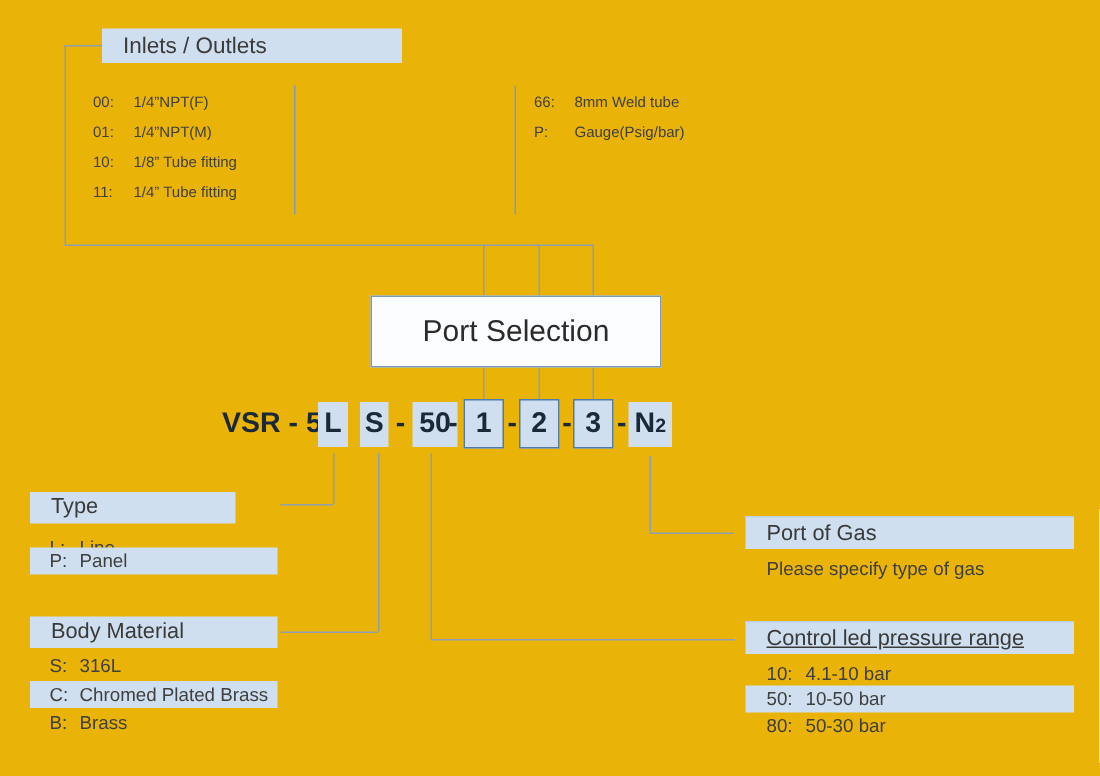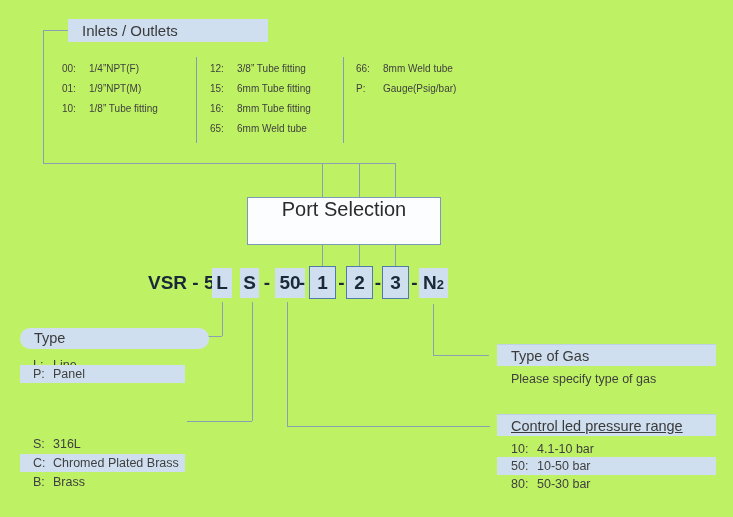--- a/index.html
+++ b/index.html
@@ -1,45 +1,45 @@
 <!DOCTYPE html>
 <html><head>
 <meta charset="utf-8">
 <style>
   html,body{margin:0;padding:0;background:#ffffff;}
   #canvas{
-    position:relative;width:733px;height:517px;background:#bef264;overflow:hidden;
+    position:relative;width:733px;height:517px;background:#eab308;overflow:hidden;
     font-family:"Liberation Sans","DejaVu Sans",sans-serif;color:#3f3f3f;
   }
   
   .vline{position:absolute;width:1px;background:#8d9fb2;}
   .hline{position:absolute;height:1px;background:#8d9fb2;}
   .divider{position:absolute;width:1px;background:#7f9cba;}
   
   .bar{position:absolute;background:#cfdfef;color:#3a3a3a;box-sizing:border-box;
        font-size:14.5px;padding-left:14px;}
   #inlets-bar{left:68px;top:19px;width:200px;height:23px;line-height:23px;font-size:15px;}
-  #type-bar{left:20px;top:328px;width:189px;height:21px;line-height:21px;border-radius:10px;}
+  #type-bar{left:20px;top:328px;width:137px;height:21px;line-height:21px;}
   #body-bar{left:20px;top:411px;width:165px;height:21px;line-height:21px;}
   #gas-bar{left:497px;top:344px;width:219px;height:22px;line-height:22px;border-top:1px solid #bdd2e7;}
   #pressure-bar{left:497px;top:414px;width:219px;height:22px;line-height:22px;border-top:1px solid #bdd2e7;text-decoration:underline;}
   
   .tcol{position:absolute;font-size:10px;line-height:20px;white-space:nowrap;}
   .trow .code{display:inline-block;width:27px;}
   
   .opt-row{position:absolute;height:18px;line-height:18px;font-size:12.5px;
            padding-left:13px;box-sizing:border-box;white-space:nowrap;}
   .opt-row .code{display:inline-block;min-width:20px;}
   .opt-wide .code{min-width:26px;}
   .hlrow{background:#cfdfef;}
   .note{position:absolute;font-size:12.5px;color:#3f3f3f;white-space:nowrap;}
   
   #port-box{position:absolute;left:247px;top:197px;width:192px;height:46px;
             background:#fcfdfe;border:1px solid #7b9ab8;display:flex;
-            align-items:flex-start;justify-content:center;font-size:20px;color:#2b2b2b;}
+            align-items:center;justify-content:center;font-size:20px;color:#2b2b2b;}
   
   .pn{position:absolute;font-weight:bold;font-size:19px;color:#1a2838;
       line-height:30px;white-space:nowrap;}
   .pn-hl{background:#cfdfef;text-align:center;height:30px;}
   .pn-box{background:#cfdfef;border:1px solid #4e7ba7;text-align:center;
           height:33px;line-height:31px;box-sizing:border-box;}
   .pn-dash{text-align:center;}
   .pn-sub{font-size:13px;}
 </style>
 </head>
@@ -54,30 +54,25 @@
   <div class="hline" style="left:43px;top:163px;width:353px"></div>
   <div class="vline" style="left:322px;top:163px;height:34px"></div>
   <div class="vline" style="left:359px;top:163px;height:34px"></div>
   <div class="vline" style="left:395px;top:163px;height:34px"></div>
   <div class="vline" style="left:322px;top:243px;height:24px"></div>
   <div class="vline" style="left:359px;top:243px;height:24px"></div>
   <div class="vline" style="left:395px;top:243px;height:24px"></div>
 
   <div class="tcol" style="left:62px;top:59px">
     <div class="trow"><span class="code">00:</span><span>1/4”NPT(F)</span></div>
-    <div class="trow"><span class="code">01:</span><span>1/9”NPT(M)</span></div>
+    <div class="trow"><span class="code">01:</span><span>1/4”NPT(M)</span></div>
     <div class="trow"><span class="code">10:</span><span>1/8” Tube fitting</span></div>
+    <div class="trow"><span class="code">11:</span><span>1/4” Tube fitting</span></div>
   </div>
   <div class="divider" style="left:196px;top:57px;height:86px"></div>
-  <div class="tcol" style="left:210px;top:59px">
-    <div class="trow"><span class="code">12:</span><span>3/8” Tube fitting</span></div>
-    <div class="trow"><span class="code">15:</span><span>6mm Tube fitting</span></div>
-    <div class="trow"><span class="code">16:</span><span>8mm Tube fitting</span></div>
-    <div class="trow"><span class="code">65:</span><span>6mm Weld tube</span></div>
-  </div>
   <div class="divider" style="left:343px;top:57px;height:86px"></div>
   <div class="tcol" style="left:356px;top:59px">
     <div class="trow"><span class="code">66:</span><span>8mm Weld tube</span></div>
     <div class="trow"><span class="code">P:</span><span>Gauge(Psig/bar)</span></div>
   </div>
 
   <div id="port-box">
     <span>Port Selection</span>
   </div>
 
@@ -101,25 +96,26 @@
   <div class="hline" style="left:187px;top:421px;width:65px"></div>
   <div class="vline" style="left:287px;top:302px;height:124px"></div>
   <div class="hline" style="left:287px;top:426px;width:203px"></div>
   <div class="vline" style="left:433px;top:304px;height:51px"></div>
   <div class="hline" style="left:433px;top:355px;width:56px"></div>
 
   <div class="bar" id="type-bar">Type</div>
   <div class="opt-row" style="left:20px;top:356px;width:165px"><span class="code">L:</span><span>Line</span></div>
   <div class="opt-row hlrow" style="left:20px;top:365px;width:165px"><span class="code">P:</span><span>Panel</span></div>
 
+  <div class="bar" id="body-bar">Body Material</div>
   <div class="opt-row" style="left:20px;top:435px;width:165px"><span class="code">S:</span><span>316L</span></div>
   <div class="opt-row hlrow" style="left:20px;top:454px;width:165px"><span class="code">C:</span><span>Chromed Plated Brass</span></div>
   <div class="opt-row" style="left:20px;top:473px;width:165px"><span class="code">B:</span><span>Brass</span></div>
 
-  <div class="bar" id="gas-bar">Type of Gas</div>
+  <div class="bar" id="gas-bar">Port of Gas</div>
   <div class="note" style="left:511px;top:372px">Please specify type of gas</div>
 
   <div class="bar" id="pressure-bar">Control led pressure range</div>
   <div class="opt-row opt-wide" style="left:497px;top:440px;width:219px;padding-left:14px"><span class="code">10:</span><span>4.1-10 bar</span></div>
   <div class="opt-row opt-wide hlrow" style="left:497px;top:457px;width:219px;padding-left:14px"><span class="code">50:</span><span>10-50 bar</span></div>
   <div class="opt-row opt-wide" style="left:497px;top:475px;width:219px;padding-left:14px"><span class="code">80:</span><span>50-30 bar</span></div>
 
 </div>
 
 </body></html>

